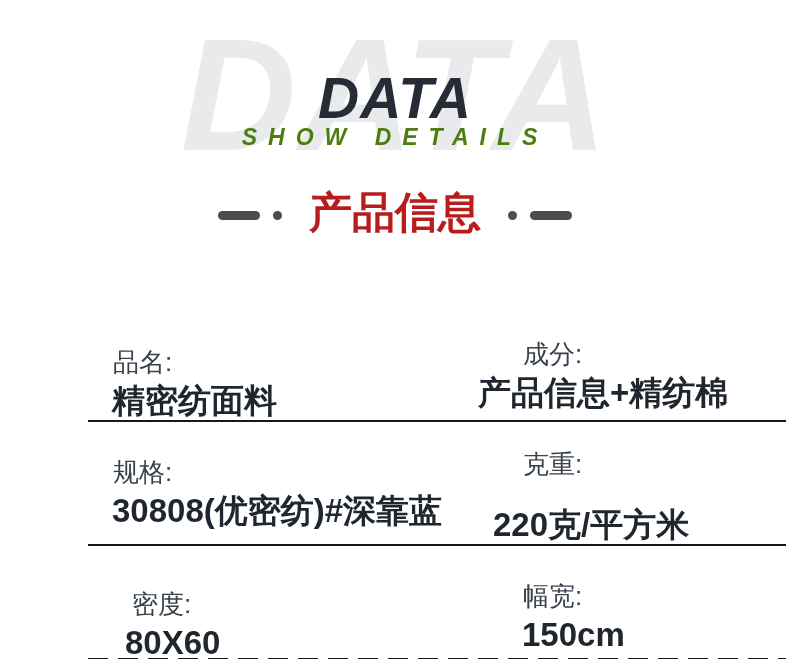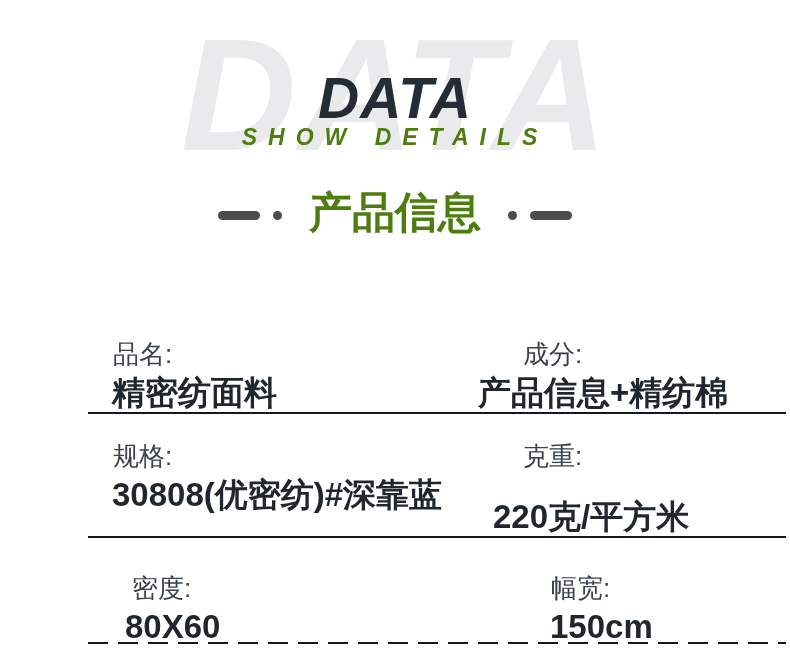--- a/index.html
+++ b/index.html
@@ -90,58 +90,58 @@
     border-radius: 50%;
     background: #4d4d4d;
     transform: translateY(3px);
   }
   .h-dot.left { margin-left: 13px; }
   .h-dot.right { margin-right: 13px; }
   .h-title {
     font-size: 43px;
     line-height: 52px;
     font-weight: bold;
-    color: #4d7c0f;
+    color: #b91c1c;
     margin: 0 27px;
     white-space: nowrap;
   }
 
   
   .info {
     position: absolute;
     left: 88px;
     top: 338px;
     width: 698px;
     z-index: 2;
   }
   .row + .row { margin-top: 26px; }
   .row.r3 { margin-top: 34px; }
   .cells {
     display: grid;
     grid-template-columns: 349px 349px;
     padding-bottom: 4px;
   }
-  .row.r3 .cells { padding-bottom: 0; gap: 28px; }
+  .row.r3 .cells { padding-bottom: 0; }
   .label {
     font-size: 26px;
     line-height: 32px;
     font-weight: 500;
     color: #39414b;
     white-space: nowrap;
   }
   .value {
     font-size: 33px;
     line-height: 30px;
     font-weight: bold;
     color: #1f262d;
     margin-top: 8px;
     white-space: nowrap;
   }
   
-  .cell-l .label { padding-left: 25px; }
+  .cell-l .label { padding-left: 25px; margin-top: 8px; }
   .cell-l .value { padding-left: 24px; }
   .cell-r .label { padding-left: 86px; }
   .row.r1 .cell-r .value { padding-left: 41px; }
   .row.r2 .cell-r .value { padding-left: 56px; margin-top: 30px; }
   .row.r3 .cell-l .label { padding-left: 44px; }
   .row.r3 .cell-l .value { padding-left: 37px; }
   .row.r3 .cell-r .value { padding-left: 85px; }
 
   .line {
     height: 2px;

